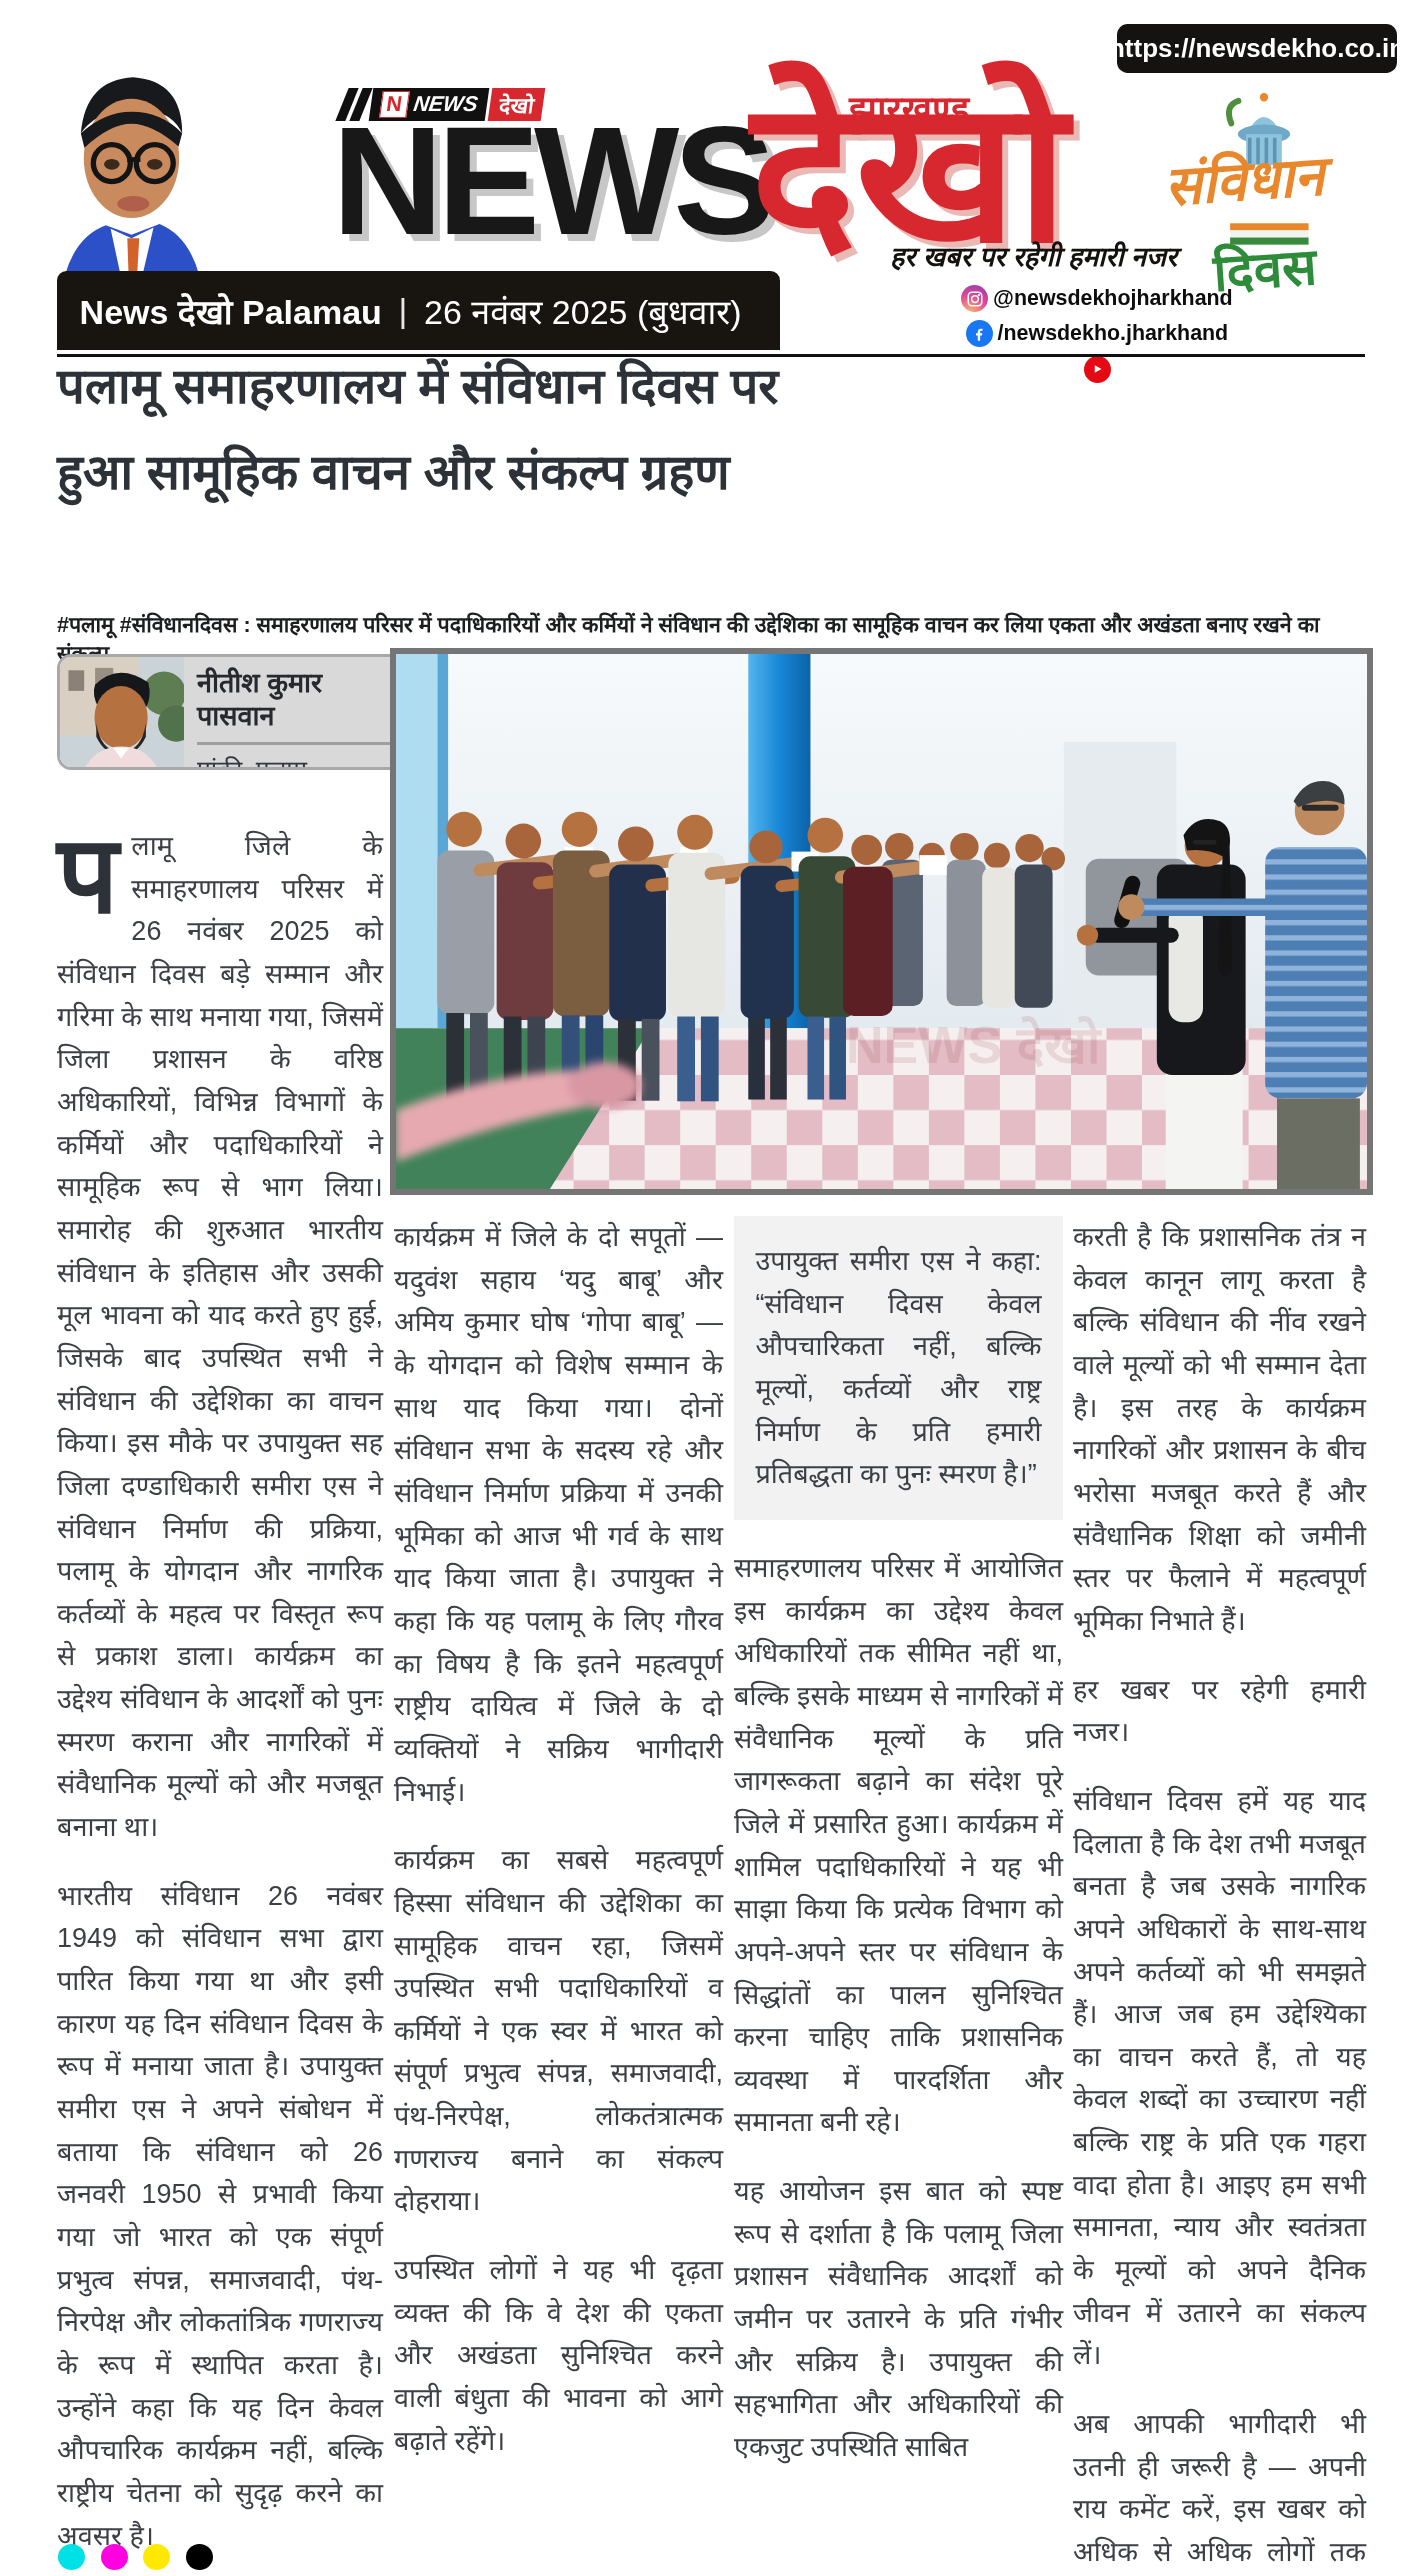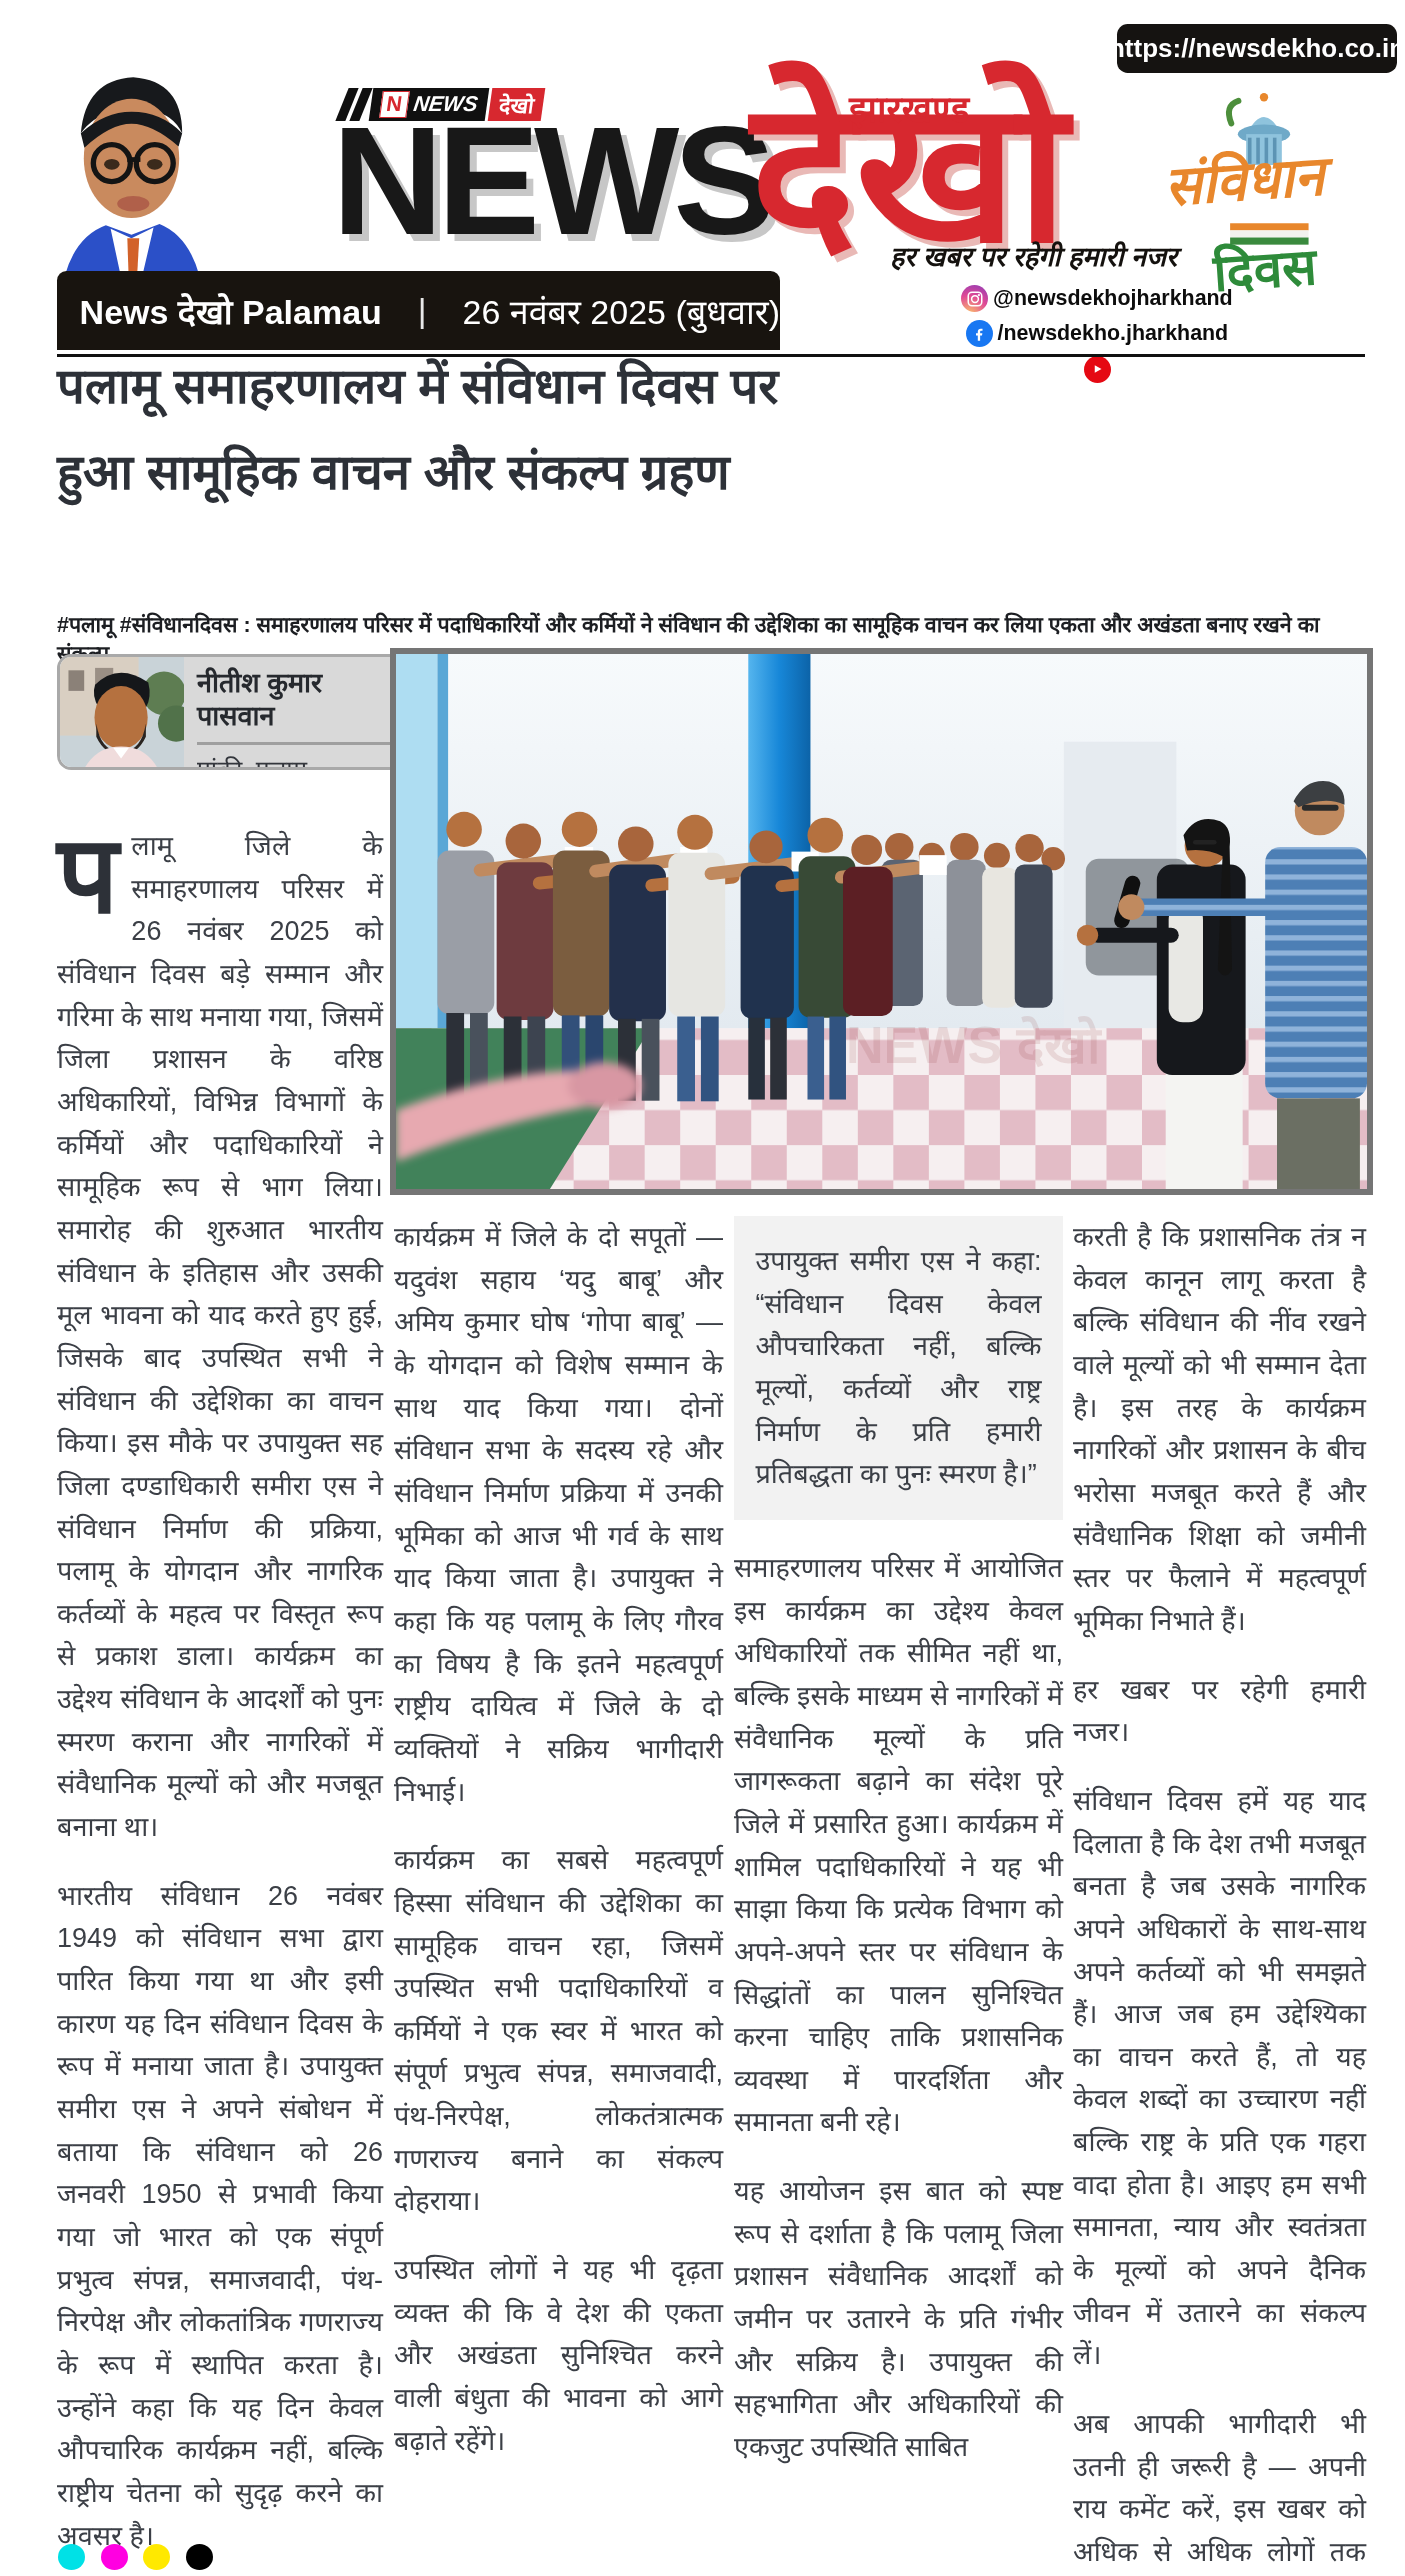--- a/index.html
+++ b/index.html
@@ -12,21 +12,21 @@
   .mini-slash{width:9.5px;background:#101010;transform:skewX(-22deg);margin-right:4.8px;}
   .mini-black{background:#101010;color:#fff;display:flex;align-items:center;padding:0 9.5px;font-weight:bold;font-style:italic;font-size:21.4px;transform:skewX(-8deg);}
   .mini-n{background:#fff;color:#d7282f;font-weight:900;padding:0 4.8px;margin-right:6px;border:1.8px solid #d7282f;font-style:normal;}
   .mini-red{background:#d7282f;color:#fff;display:flex;align-items:center;padding:0 9.5px;font-weight:bold;font-size:21.4px;transform:skewX(-8deg);margin-left:3.6px;}
   .big-news{position:absolute;left:332px;top:104px;font-size:154px;font-weight:900;letter-spacing:-6px;color:#181818;text-shadow:7.1px 7.1px 0 #c7c7c7;line-height:1;}
   .big-dekho{position:absolute;left:751px;top:64px;font-size:197px;font-weight:900;color:#d7282f;line-height:1.1;text-shadow:6px 6px 0 #e9b9b6;}
   .state-label{position:absolute;left:849px;top:82px;font-size:37px;font-weight:900;color:#d7282f;text-align:right;}
   .tagline{position:absolute;left:890px;top:237px;font-size:27px;font-weight:800;font-style:italic;color:#14110e;}
   .url-badge{position:absolute;left:1085px;top:24px;width:280px;height:49px;background:#151311;border-radius:10.7px;color:#fff;display:flex;align-items:center;justify-content:center;font-size:26px;font-weight:800;margin-left:32px;}
   .const-logo{position:absolute;left:1160px;top:64px;width:208px;height:235px;}
-  .edition-bar{position:absolute;left:57px;top:271px;width:723px;height:79px;background:#18140f;border-radius:9.5px 9.5px 0 0;display:flex;align-items:center;color:#fff;font-size:34px;padding-left:22.6px;box-sizing:border-box;justify-content:space-between;}
+  .edition-bar{position:absolute;left:57px;top:271px;width:723px;height:79px;background:#18140f;border-radius:9.5px 9.5px 0 0;display:flex;align-items:center;color:#fff;font-size:34px;padding-left:22.6px;box-sizing:border-box;}
   .edition-name{font-weight:700;}
   .edition-sep{margin:0 16.7px;font-weight:300;color:#e8e8e8;}
   .edition-date{font-weight:400;}
   .social-row{position:absolute;left:823px;top:285px;width:548px;display:flex;align-items:center;gap:8.3px;font-size:21.4px;font-weight:800;color:#0d0d0d;flex-direction:column;}
   .social-item{display:flex;align-items:center;gap:4.8px;}
   .s-ic{width:27px;height:27px;border-radius:50%;display:flex;align-items:center;justify-content:center;flex:0 0 auto;}
   .s-ig{background:radial-gradient(circle at 30% 110%,#fdc468,#df4996 55%,#8a3ab9);}
   .s-fb{background:#1877f2;}
   .s-yt{background:#e50913;}
   .hdr-rule{position:absolute;left:57px;top:354px;width:1308px;height:3px;background:#101010;}

